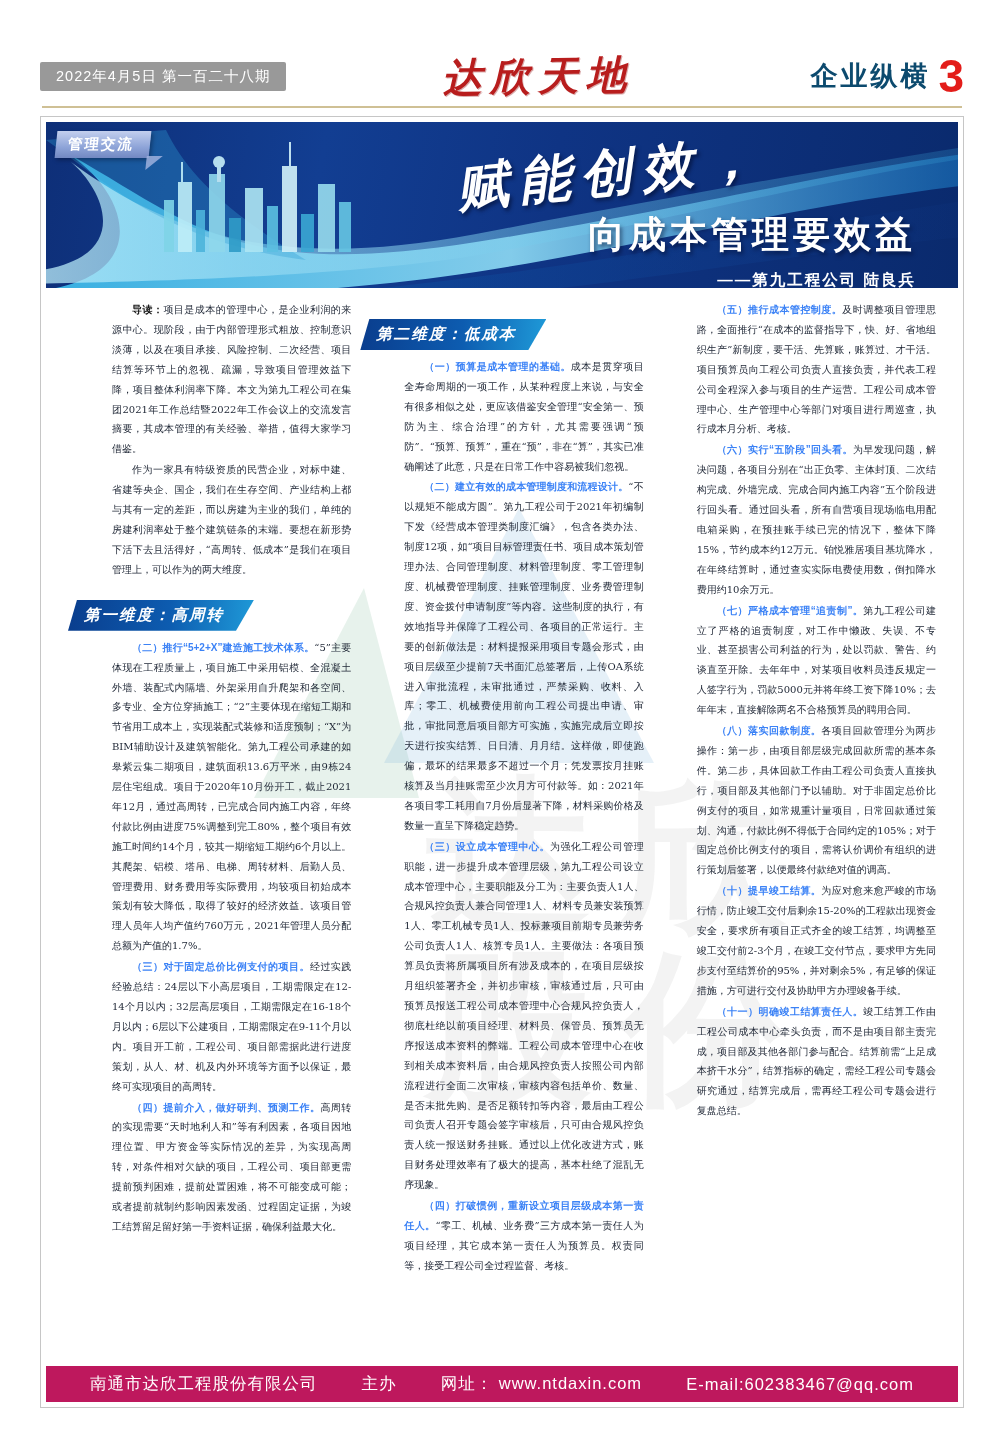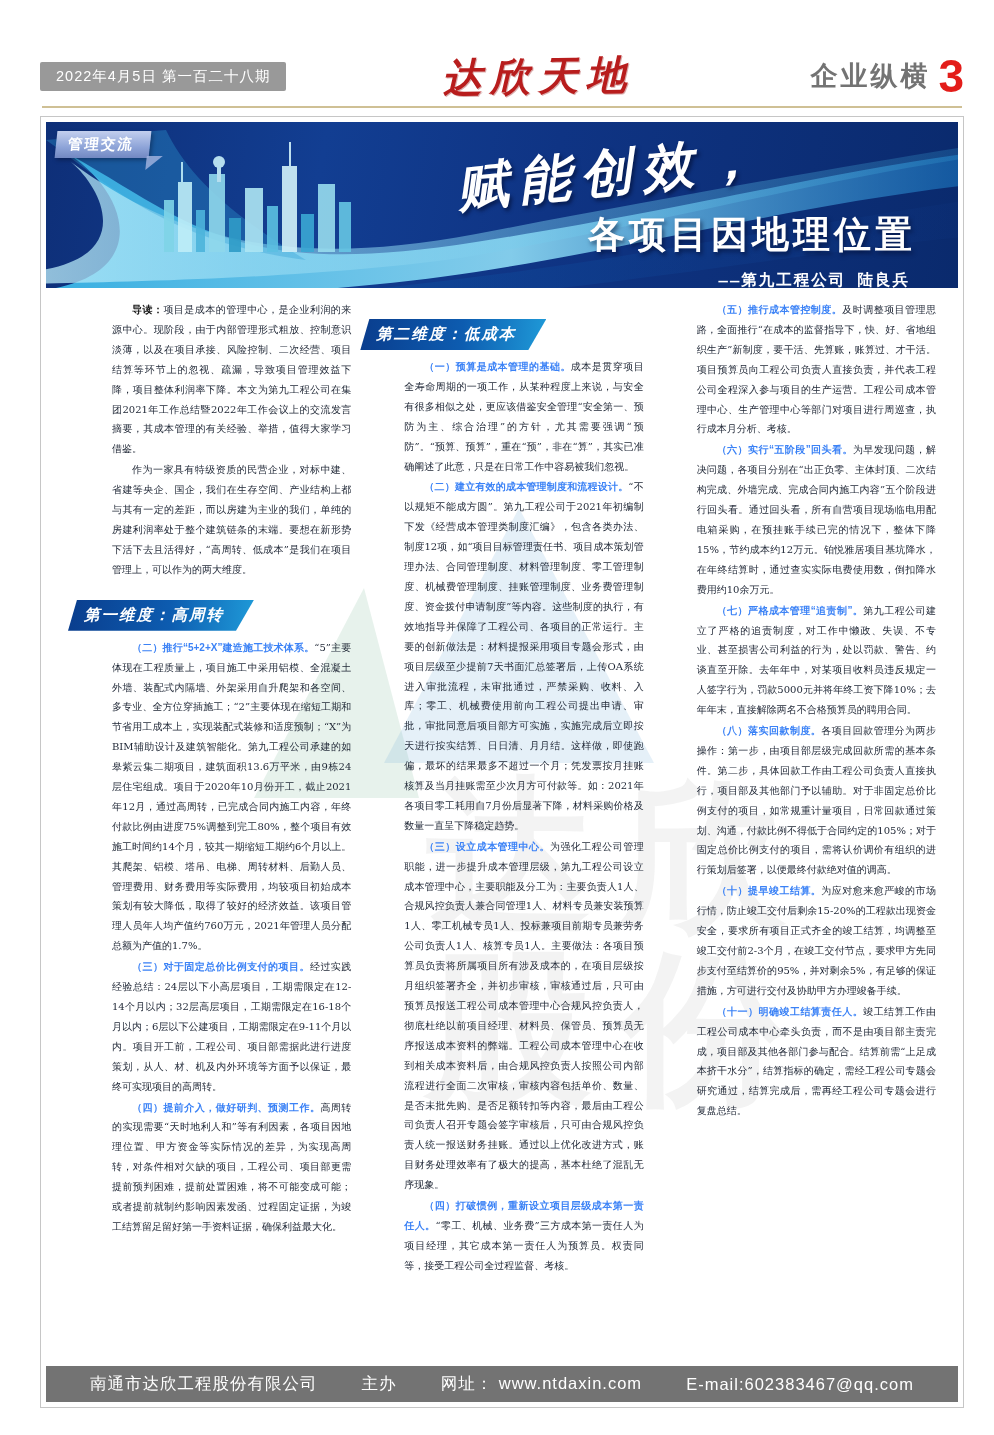--- a/index.html
+++ b/index.html
@@ -8,21 +8,21 @@
   .page { width:994px; height:1435px; padding:52px 30px 0 40px; position:relative; background:#fff; }
 
   
   .masthead-row { display:flex; align-items:center; justify-content:space-between; height:48px; }
   .date-box { background:#999; color:#fff; font-family:"Liberation Sans",sans-serif;
     font-size:14.5px; padding:5px 16px; border-radius:2px; letter-spacing:1px; white-space:nowrap; }
   .masthead { color:#b81d1d; font-size:40px; font-weight:bold; font-style:italic;
     letter-spacing:8px; transform:translateX(-10px) rotate(-1deg); text-shadow:1px 1px 0 rgba(150,20,20,.35); }
   .section-wrap { display:flex; align-items:center; gap:8px; }
   .section-title { font-family:"Liberation Sans",sans-serif; font-weight:bold; font-size:27px;
-    color:#737373; letter-spacing:3px; }
+    color:#0c4a6e; letter-spacing:3px; }
   .page-num { color:#e31d1a; font-family:"Liberation Sans",sans-serif; font-weight:bold;
     font-size:46px; line-height:1; }
   .gold-rule { height:2px; background:#cfc095; margin:6px 2px 8px 2px; }
 
   
   .frame { border:1px solid #c6c6c6; background:#fff; padding:5px; }
 
   
   .hero { position:relative; height:166px; overflow:hidden;
     background:linear-gradient(100deg,#0e2f78 0%,#123e92 30%,#0f3484 55%,#0a2a6d 100%); }
@@ -33,22 +33,22 @@
     font-family:"Liberation Sans",sans-serif; font-weight:bold; font-size:14.5px;
     letter-spacing:2px; box-shadow:2px 2px 4px rgba(0,0,20,.35); }
   .badge:after { content:""; position:absolute; right:-14px; bottom:-12px;
     border-left:16px solid #9db0dd; border-bottom:14px solid transparent; opacity:.85; }
   .hero-text { position:absolute; top:16px; right:42px; z-index:3; text-align:right; color:#fff; }
   .hero-t1 { display:inline-block; font-size:52px; font-weight:bold; font-style:italic;
     letter-spacing:10px; transform:rotate(-6deg); margin-right:150px;
     text-shadow:2px 3px 4px rgba(0,10,40,.55); font-family:"DejaVu Serif",serif; }
   .hero-t2 { display:block; font-family:"Liberation Sans",sans-serif; font-weight:bold;
     font-size:37px; letter-spacing:4px; margin-top:2px; text-shadow:2px 3px 4px rgba(0,10,40,.55); }
-  .hero-byline { display:block; font-family:Liberation Mono, monospace; font-weight:bold;
-    font-size:15.5px; letter-spacing:2px; margin-top:10px; margin-right:6px; }
+  .hero-byline { display:block; font-family:Liberation Sans, sans-serif; font-weight:bold;
+    font-size:15.5px; letter-spacing:2px; margin-top:10px; }
 
   
   .article { position:relative; display:flex; gap:13px; padding:12px 22px 0 26px;
     height:1076px; overflow:hidden; }
   .col { flex:1 1 0; position:relative; z-index:2; }
   .body-p { font-size:10px; line-height:19.9px; color:#1c2433; text-align:justify;
     text-indent:2em; margin-bottom:1px;margin-left:40px; }
   .lead-dark { font-family:"Liberation Sans",sans-serif; font-weight:bold; color:#141414; }
   .lead-blue { font-family:"Liberation Sans",sans-serif; font-weight:bold; color:#3b82f6; }
   .sec-banner { display:inline-block; margin:19px 0 7px -4px;
@@ -62,21 +62,21 @@
     border-left:135px solid transparent; border-right:135px solid transparent;
     border-bottom:255px solid rgba(125,180,220,.20); }
   .wm-tri-green { position:absolute; left:208px; top:300px; width:0; height:0; z-index:1;
     border-left:110px solid transparent; border-right:55px solid transparent;
     border-bottom:210px solid rgba(120,185,150,.18); }
   .wm-glyphs { position:absolute; left:380px; top:480px; width:420px; z-index:1;
     font-size:165px; line-height:1.05; font-weight:bold; color:rgba(70,70,80,.065);
     letter-spacing:30px; }
 
   
-  .foot-bar { margin-top:2px; height:36px; background:#737373; color:#fff;
+  .foot-bar { margin-top:2px; height:36px; background:#be185d; color:#fff;
     font-family:"Liberation Sans",sans-serif; font-size:16.5px; letter-spacing:1px;
     display:flex; align-items:center; justify-content:space-evenly; white-space:nowrap; }
 </style>
 </head>
 <body>
 
 <div class="page">
 
   <div class="masthead-row">
     <div class="date-box">2022年4月5日  第一百二十八期</div>
@@ -125,21 +125,21 @@
           <rect x="293" y="80" width="12" height="50" fill="#66c6e4"></rect>
           <circle cx="173" cy="40" r="6" fill="#c8f0fa"></circle>
           <rect x="171" y="44" width="4" height="16" fill="#c8f0fa"></rect>
           <line x1="244" y1="20" x2="244" y2="46" stroke="#d2f2fa" stroke-width="2"></line>
           <line x1="136" y1="40" x2="136" y2="60" stroke="#bfeef8" stroke-width="2"></line>
         </g>
       </svg>
       <div class="badge">管理交流</div>
       <div class="hero-text">
         <span class="hero-t1">赋能创效，</span>
-        <span class="hero-t2">各项目因地理位置</span>
+        <span class="hero-t2">向成本管理要效益</span>
         <span class="hero-byline">——第九工程公司 陆良兵</span>
       </div>
     </div>
 
     <div class="article">
       <div class="wm-tri-green"></div>
       <div class="wm-tri-blue"></div>
       <div class="wm-glyphs">达欣股份</div>
 
       <section class="col">

